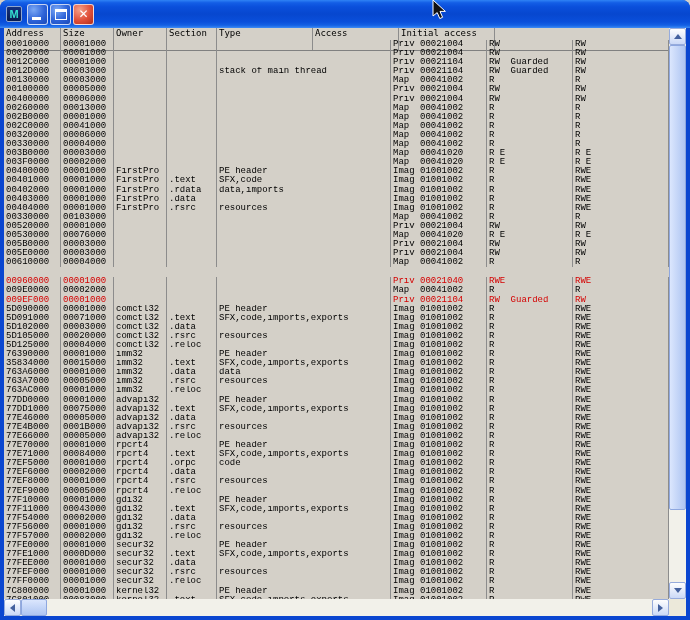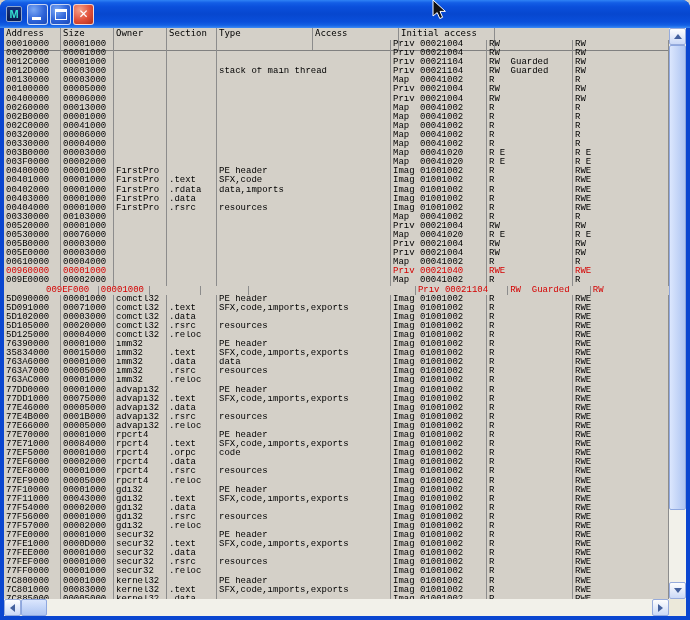--- a/index.html
+++ b/index.html
@@ -342,41 +342,41 @@
           <div class="trow">
             <div class="bc col0">00610000</div>
             <div class="bc col1">00004000</div>
             <div class="bc col2"></div>
             <div class="bc col3"></div>
             <div class="bc col4"></div>
             <div class="bc col5">Map  00041002</div>
             <div class="bc col6">R</div>
             <div class="bc col7">R</div>
           </div>
-          <div class="trow" style="color: rgb(212, 0, 0);">
+          <div class="trow" style="color: rgb(212, 0, 0); margin-top: 10px;">
             <div class="bc col0">00960000</div>
             <div class="bc col1">00001000</div>
             <div class="bc col2"></div>
             <div class="bc col3"></div>
             <div class="bc col4"></div>
             <div class="bc col5">Priv 00021040</div>
             <div class="bc col6">RWE</div>
             <div class="bc col7">RWE</div>
           </div>
           <div class="trow">
             <div class="bc col0">009E0000</div>
             <div class="bc col1">00002000</div>
             <div class="bc col2"></div>
             <div class="bc col3"></div>
             <div class="bc col4"></div>
             <div class="bc col5">Map  00041002</div>
             <div class="bc col6">R</div>
             <div class="bc col7">R</div>
           </div>
-          <div class="trow" style="color: rgb(212, 0, 0); margin-left: 40px;">
+          <div class="trow" style="color: rgb(212, 0, 0);">
             <div class="bc col0">009EF000</div>
             <div class="bc col1">00001000</div>
             <div class="bc col2"></div>
             <div class="bc col3"></div>
             <div class="bc col4"></div>
             <div class="bc col5">Priv 00021104</div>
             <div class="bc col6">RW  Guarded</div>
             <div class="bc col7">RW</div>
           </div>
           <div class="trow">

